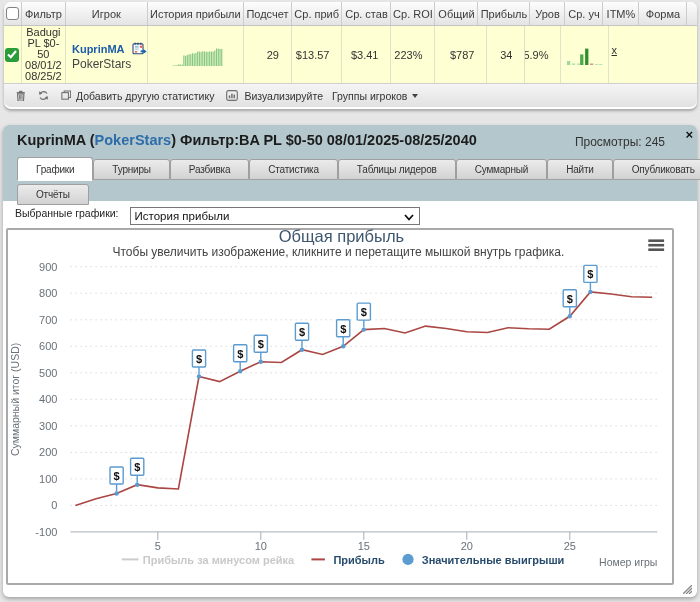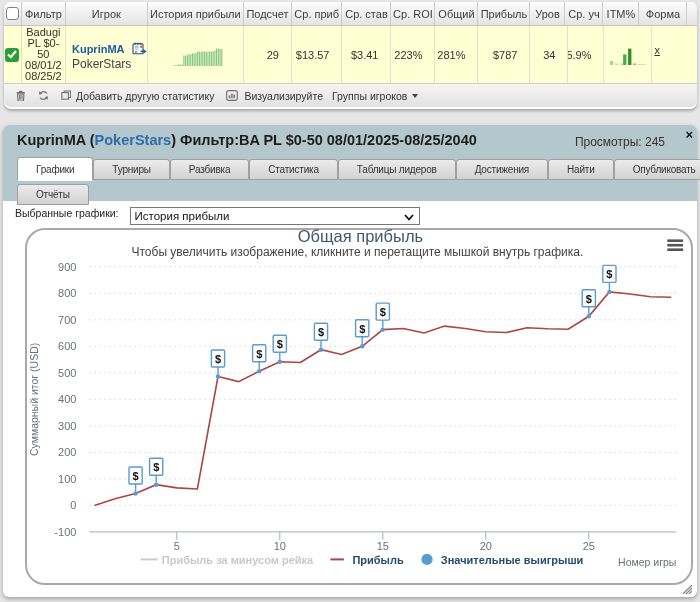--- a/index.html
+++ b/index.html
@@ -30,21 +30,21 @@
 .ptitle .blue { color:#2e6da9; }
 .pviews { position:absolute; right:32px; top:10px; font-size:12px; font-weight:normal; color:#333; }
 .pclose { position:absolute; right:4px; top:2px; font-size:13px; font-weight:bold; color:#111; }
 .tabs { position:absolute; left:14px; top:34.4px; display:flex; }
 .tabs2 { position:absolute; left:14px; top:58.7px; display:flex; }
 .tab { height:21px; padding:0 18px; margin-right:0; display:flex; align-items:center; font-size:10px; letter-spacing:-0.2px; color:#333; background:linear-gradient(#ebebeb,#d2d2d2); border:1px solid #9f9f9f; border-radius:3px 3px 0 0; white-space:nowrap; }
 .tab.active { background:#fff; border-bottom-color:#fff; height:24px; margin-top:-2px; position:relative; z-index:2; }
 .selrow { position:absolute; left:12px; top:82px; font-size:10.5px; color:#222; display:flex; align-items:flex-start; }
 .sel { width:290px; height:18px; border:1px solid #777; background:#fff; margin-left:11px; font-size:11.5px; color:#111; display:flex; align-items:center; padding-left:4px; position:relative; }
 .sel svg { position:absolute; right:5px; top:5px; }
-#chartbox { position:absolute; left:22px; top:102.6px; width:668.4px; height:357px; border:2px solid #a9a9a9; border-radius:20px; background:#fff;text-decoration:underline; }
+#chartbox { position:absolute; left:3px; top:102.6px; width:668.4px; height:357px; border:2px solid #a9a9a9; border-radius:2px; background:#fff;text-decoration:underline; }
 #chartbox svg { position:absolute; left:-2px; top:-2px; }
 #grip { position:absolute; right:5px; bottom:3px; }
 </style></head>
 <body>
 <div id="tbl">
   <div class="hdr">
       <div class="hc" style="width:17.8px">
         <span class="cb"></span>
       </div>
       <div class="hc" style="width:44.2px">Фильтр</div>
@@ -120,21 +120,20 @@
           <rect x="43.00" y="0.50" width="1.15" height="17.50" fill="#85c785"></rect>
           <rect x="44.72" y="0.67" width="1.15" height="17.33" fill="#85c785"></rect>
           <rect x="46.44" y="0.89" width="1.15" height="17.11" fill="#85c785"></rect>
           <rect x="48.16" y="0.93" width="1.15" height="17.07" fill="#85c785"></rect>
         </svg>
       </div>
 <div class="rc num" style="width:48px">29</div>
 <div class="rc num" style="width:50.5px">$13.57</div>
 <div class="rc num" style="width:49px">$3.41</div>
 <div class="rc num" style="width:44px">223%</div>
-<div class="rc num" style="width:43px">281%</div>
 <div class="rc num" style="width:52px">$787</div>
 <div class="rc num" style="width:38px">34</div>
 <div class="rc num" style="width:36px">25.9%</div>
 <div class="rc form" style="width:48px">
         <svg width="36" height="18" viewBox="0 0 36 18">
           <rect x="0" y="13.0" width="3.3" height="4.0" fill="#9fd89f"></rect>
           <rect x="4.9" y="15.4" width="3.3" height="1.6" fill="#b9e2b9"></rect>
           <rect x="9.9" y="15.4" width="3.3" height="1.6" fill="#b9e2b9"></rect>
           <rect x="13.1" y="6.4" width="3.3" height="10.6" fill="#4fa84f"></rect>
           <rect x="18.1" y="0.6" width="3.3" height="16.4" fill="#2f8f2f"></rect>
@@ -190,21 +189,21 @@
   <div class="phead">
     <div class="ptitle">KuprinMA (<span class="blue">PokerStars</span>) Фильтр:BA PL $0-50 08/01/2025-08/25/2040</div>
     <div class="pviews">Просмотры: 245</div>
     <div class="pclose">×</div>
     <div class="tabs">
         <div class="tab active">Графики</div>
         <div class="tab">Турниры</div>
         <div class="tab">Разбивка</div>
         <div class="tab">Статистика</div>
         <div class="tab">Таблицы лидеров</div>
-        <div class="tab">Достижения</div>
+        <div class="tab">Суммарный</div>
         <div class="tab">Найти</div>
         <div class="tab">Опубликовать</div>
         <div class="tab">Аналитика</div>
       </div>
     <div class="tabs2">
         <div class="tab">Отчёты</div>
       </div>
   </div>
   <div class="selrow">Выбранные графики:
     <div class="sel">История прибыли<svg width="10" height="8" viewBox="0 0 10 8">

